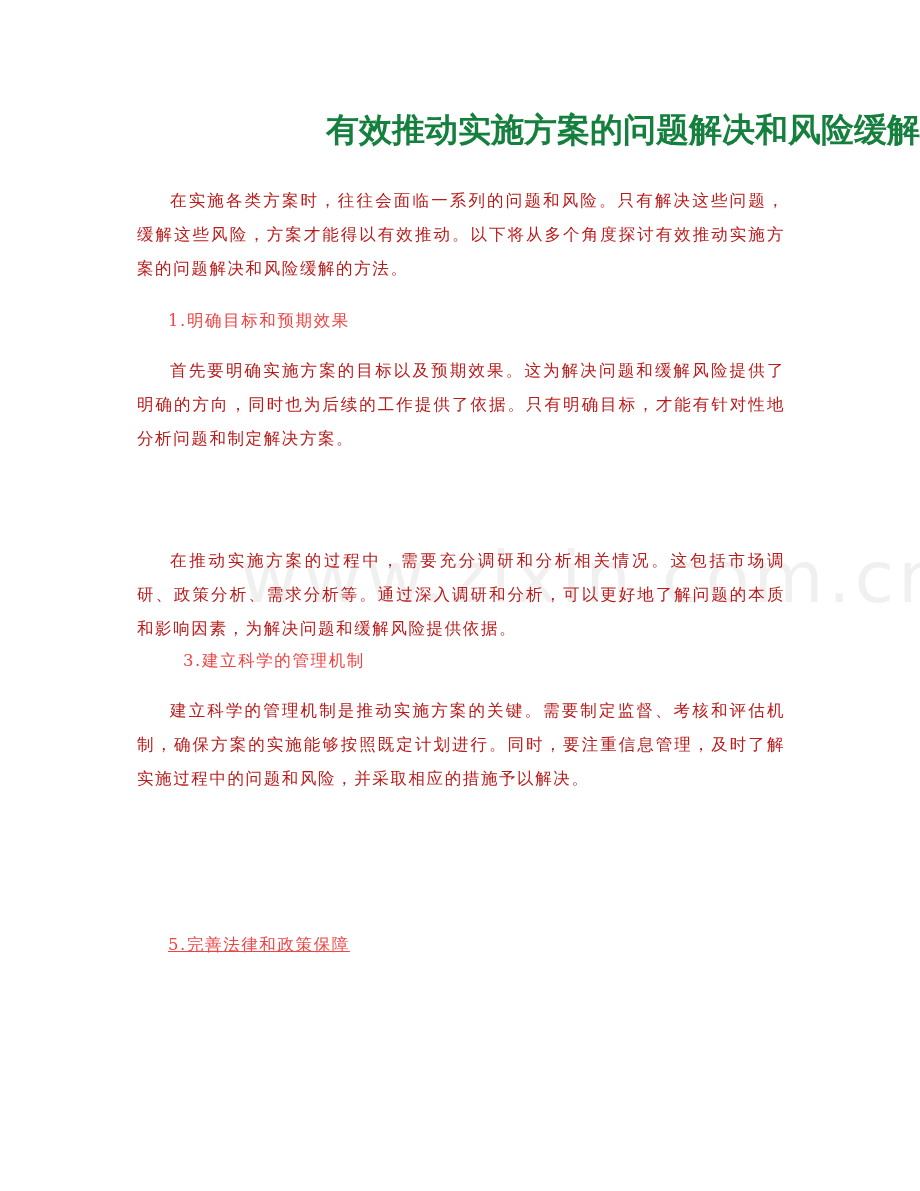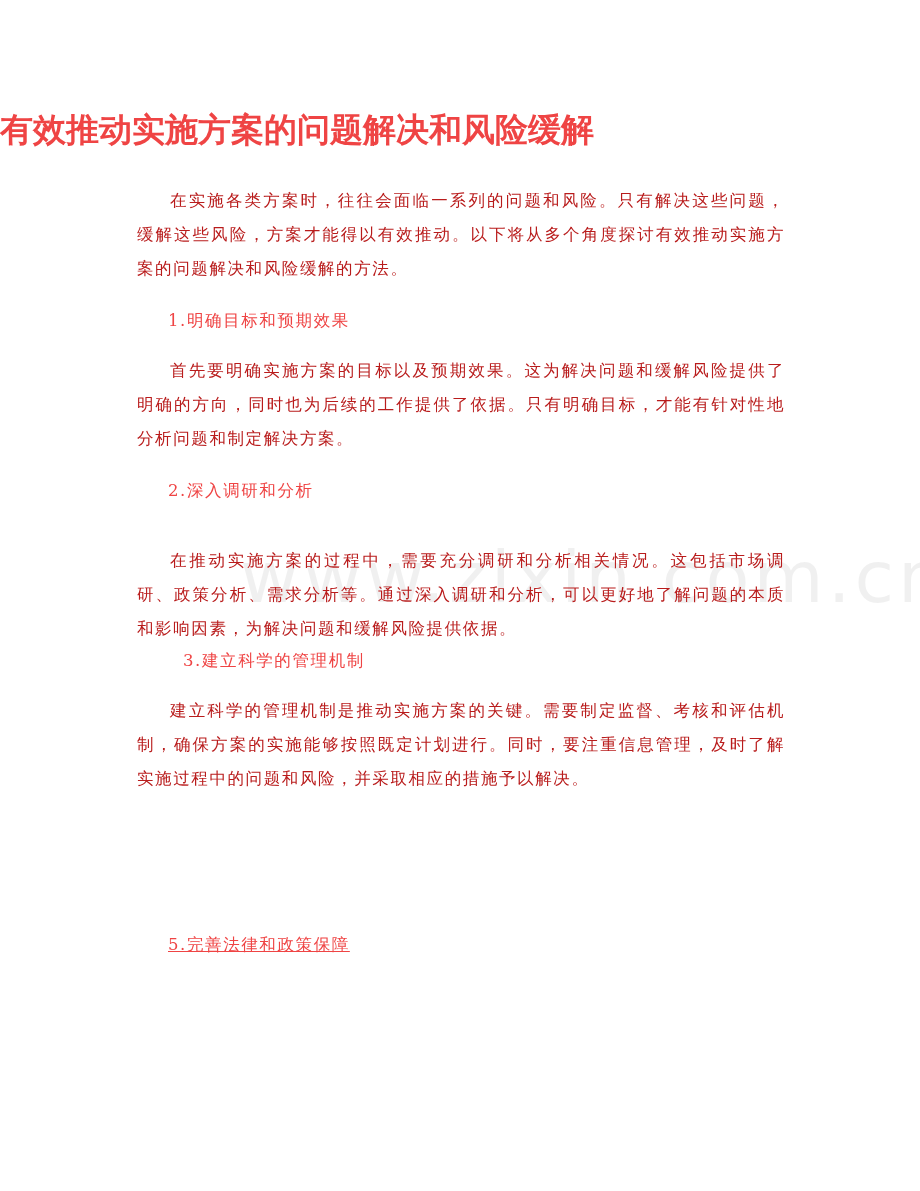--- a/index.html
+++ b/index.html
@@ -1,42 +1,41 @@
 <!DOCTYPE html>
 <html><head>
   <meta charset="utf-8">
   <style>
     html, body { margin: 0; padding: 0; background: #ffffff; }
     body { width: 920px; height: 1191px; position: relative; overflow: hidden;
            font-family: "DejaVu Serif", "Liberation Serif", serif; color: #222; }
     .page { position: absolute; left: 0; top: 0; width: 920px; height: 1191px; }
-    .title { position: absolute; left: 0; width: 920px; top: 108px; text-align: left;
+    .title { position: absolute; left: 0; width: 920px; top: 108px; text-align: right;
              font-family: "DejaVu Sans", "Liberation Sans", sans-serif; font-weight: bold;
-             font-size: 33px; color: #ef4444; letter-spacing: 0px; }
+             font-size: 33px; color: #15803d; letter-spacing: 0px; }
     .para { position: absolute; left: 137px; width: 648px; font-size: 16.5px; line-height: 34px;
             text-indent: 33px; text-align: justify; letter-spacing: 1.6px; color: #b91c1c; }
     .heading { position: absolute; left: 168px; font-size: 16.5px; line-height: 34px;
                letter-spacing: 1.6px; color: #ef4444; }
     .watermark { position: absolute; left: 240px; top: 535px; font-family: "DejaVu Sans", "Liberation Sans", sans-serif;
                  font-size: 72px; color: rgba(0,0,0,0.06); letter-spacing: 4px; pointer-events: none; }
   </style>
 </head>
 <body>
 
 <div class="page">
   <div class="watermark">www.zixin.com.cn</div>
 
   <div class="title">有效推动实施方案的问题解决和风险缓解</div>
 
   <div class="para" style="top:184px;">在实施各类方案时，往往会面临一系列的问题和风险。只有解决这些问题，缓解这些风险，方案才能得以有效推动。以下将从多个角度探讨有效推动实施方案的问题解决和风险缓解的方法。</div>
 
   <div class="heading" style="top:304px;">1.明确目标和预期效果</div>
   <div class="para" style="top:354px;">首先要明确实施方案的目标以及预期效果。这为解决问题和缓解风险提供了明确的方向，同时也为后续的工作提供了依据。只有明确目标，才能有针对性地分析问题和制定解决方案。</div>
 
-  <div class="heading" style="top:474px;">2.深入调研和分析</div>
   <div class="para" style="top:544px;">在推动实施方案的过程中，需要充分调研和分析相关情况。这包括市场调研、政策分析、需求分析等。通过深入调研和分析，可以更好地了解问题的本质和影响因素，为解决问题和缓解风险提供依据。</div>
 
   <div class="heading" style="top:644px;margin-left:15px;">3.建立科学的管理机制</div>
   <div class="para" style="top:694px;">建立科学的管理机制是推动实施方案的关键。需要制定监督、考核和评估机制，确保方案的实施能够按照既定计划进行。同时，要注重信息管理，及时了解实施过程中的问题和风险，并采取相应的措施予以解决。</div>
 
 
   <div class="heading" style="top:928px;text-decoration:underline;">5.完善法律和政策保障</div>
 </div>
 
 </body></html>

